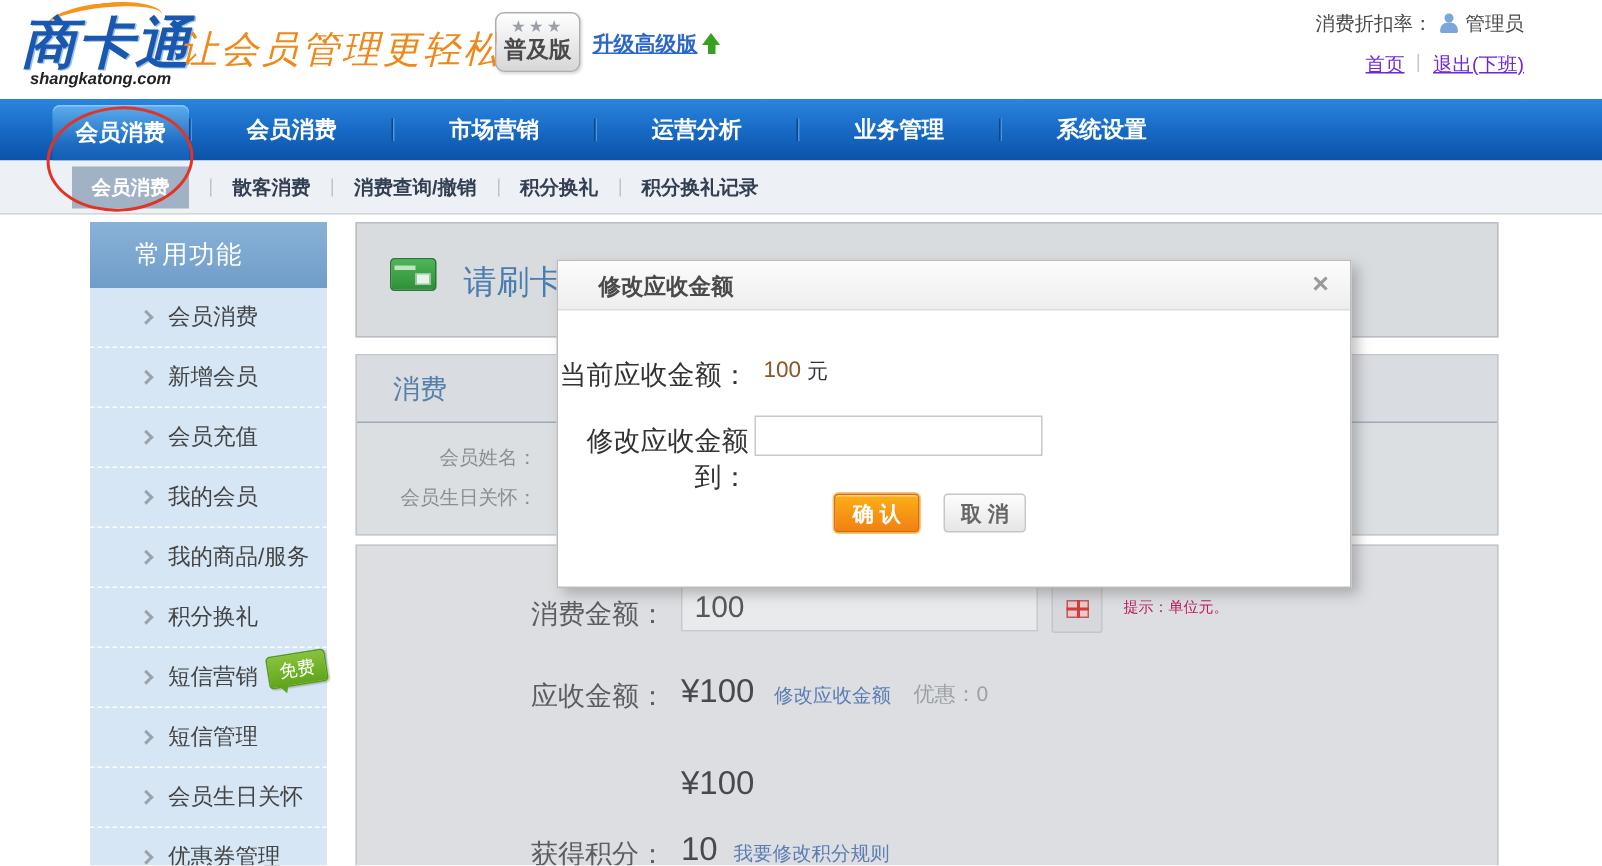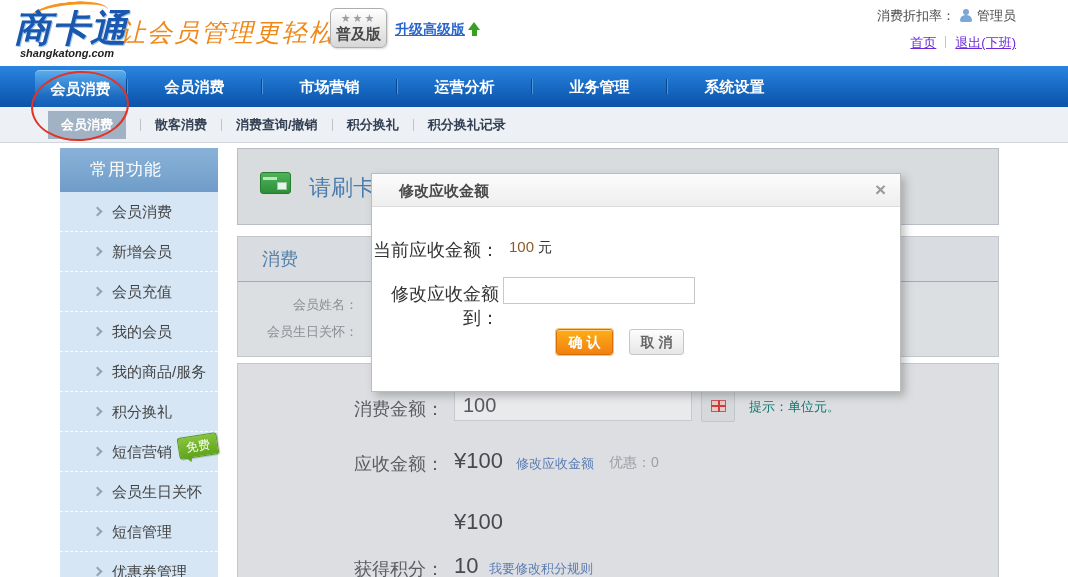--- a/index.html
+++ b/index.html
@@ -91,21 +91,21 @@
   .pay-label { position:absolute; left:20px; width:186px; text-align:right; font-size:18px; color:#5a5d62; }
   .pay-value { position:absolute; font-size:22px; color:#46494e; }
   .amount-input { position:absolute; left:216px; top:26px; width:238px; height:31px; background:#e9eaec;
                   border:1px solid #c6c9cd; font-size:20px; color:#55585d; padding-left:8px;
                   font-family:"Liberation Sans", sans-serif; }
   .gift-btn { position:absolute; left:463px; top:26px; width:34px; height:32px; background:#d6d8db;
               border:1px solid #c2c5c9; border-radius:2px; cursor:pointer; }
   .gift { position:absolute; left:9px; top:9px; width:15px; height:12px; background:#e9c9c9; border:1px solid #c25a5a; }
   .gift::before { content:""; position:absolute; left:6px; top:-1px; width:2px; height:12px; background:#d23c3c; }
   .gift::after { content:""; position:absolute; left:-1px; top:4px; width:15px; height:2px; background:#d23c3c; }
-  .hint-text { position:absolute; left:511px; top:34px; font-size:13px; color:#0f766e; }
+  .hint-text { position:absolute; left:511px; top:34px; font-size:10px; color:#be185d; }
   .blue-link { position:absolute; font-size:13px; color:#5b7db3; cursor:pointer; }
   .muted-text { position:absolute; font-size:14px; color:#9ba0a6; }
 
   
   .modal { position:absolute; left:371px; top:173px; width:530px; height:219px; background:#fff;
            border:1px solid #bcbcbc; box-shadow:4px 4px 8px rgba(80,80,80,0.35); z-index:40; }
   .modal-header { height:33px; background:linear-gradient(#fcfcfc,#eeeeee); border-bottom:1px solid #dcdcdc; }
   .modal-title { position:absolute; left:27px; top:8px; font-size:15px; font-weight:bold; color:#4a4a4a; }
   .modal-close { position:absolute; right:14px; top:5px; font-size:19px; color:#9a9a9a; cursor:pointer;
                  font-weight:bold; line-height:22px; }
@@ -200,25 +200,25 @@
       <span class="chev"></span>
       <span>积分换礼</span>
     </div>
     <div class="sidebar-item">
       <span class="chev"></span>
       <span>短信营销</span>
       <span class="free-badge">免费</span>
     </div>
     <div class="sidebar-item">
       <span class="chev"></span>
+      <span>短信管理</span>
+    </div>
+    <div class="sidebar-item">
+      <span class="chev"></span>
       <span>会员生日关怀</span>
-    </div>
-    <div class="sidebar-item">
-      <span class="chev"></span>
-      <span>短信管理</span>
     </div>
     <div class="sidebar-item">
       <span class="chev"></span>
       <span>优惠券管理</span>
     </div>
   </div>
 
   <div class="content">
     <div class="banner">
       <span class="card-icon"></span>

